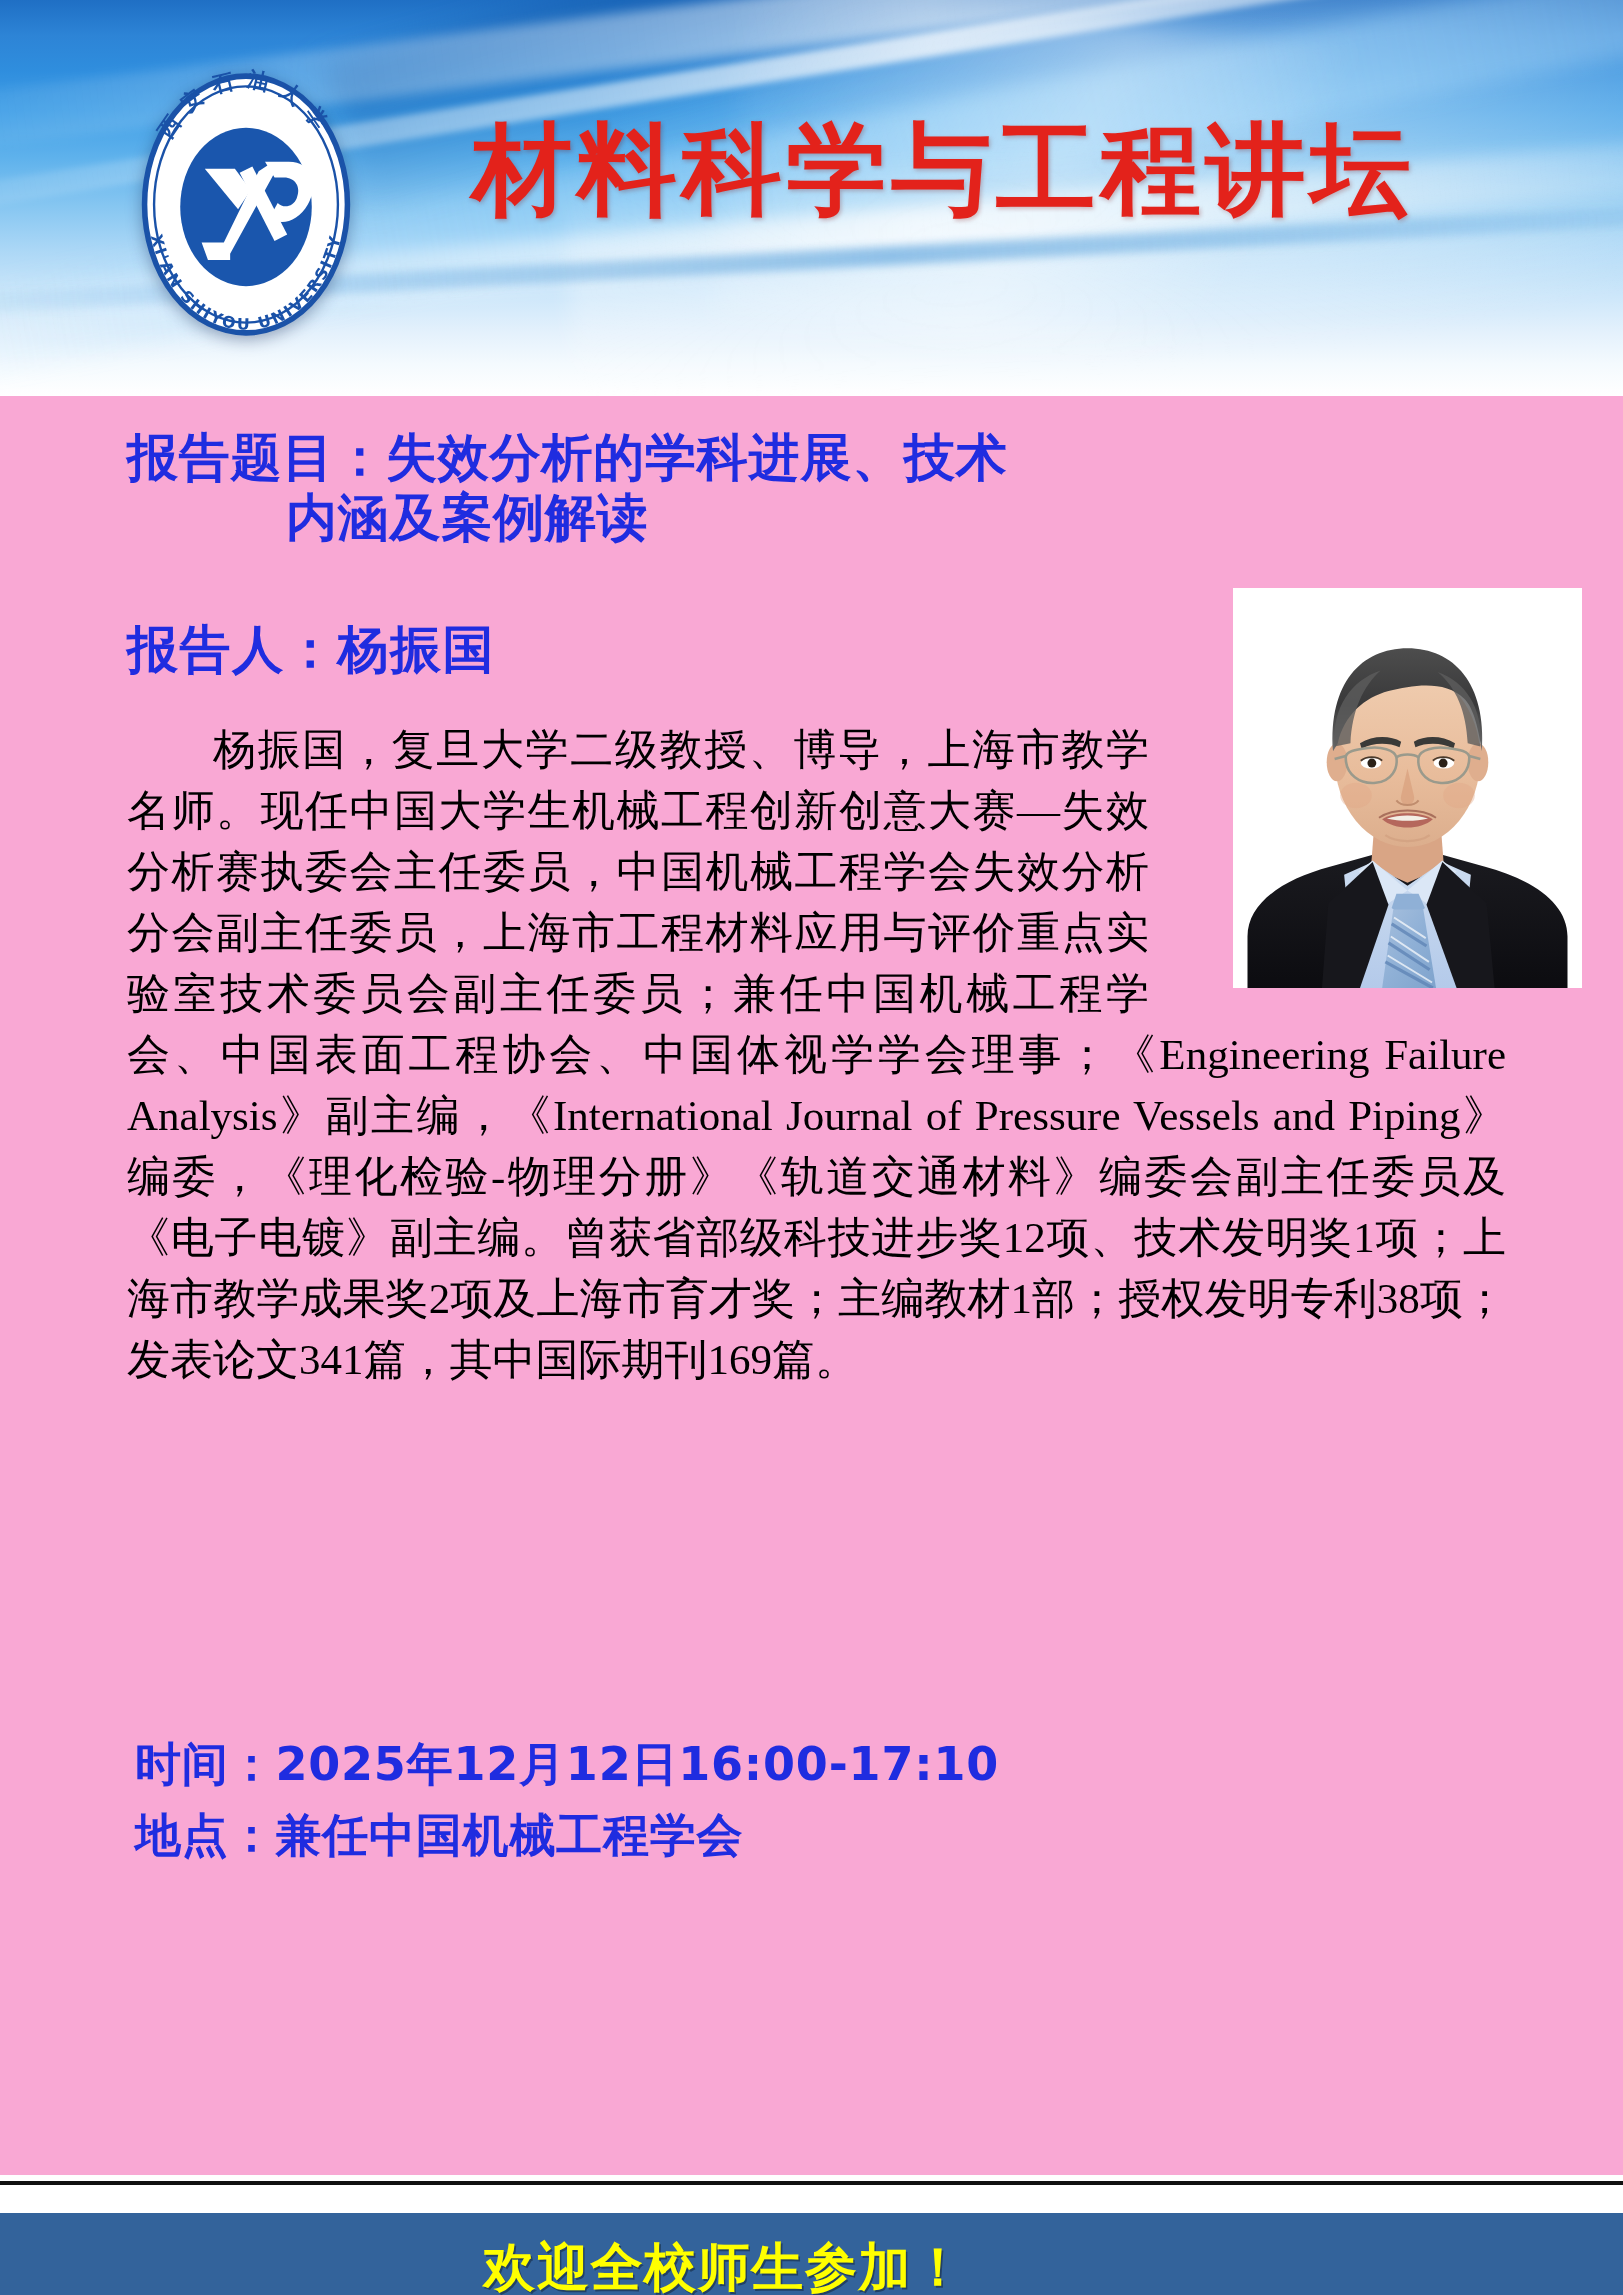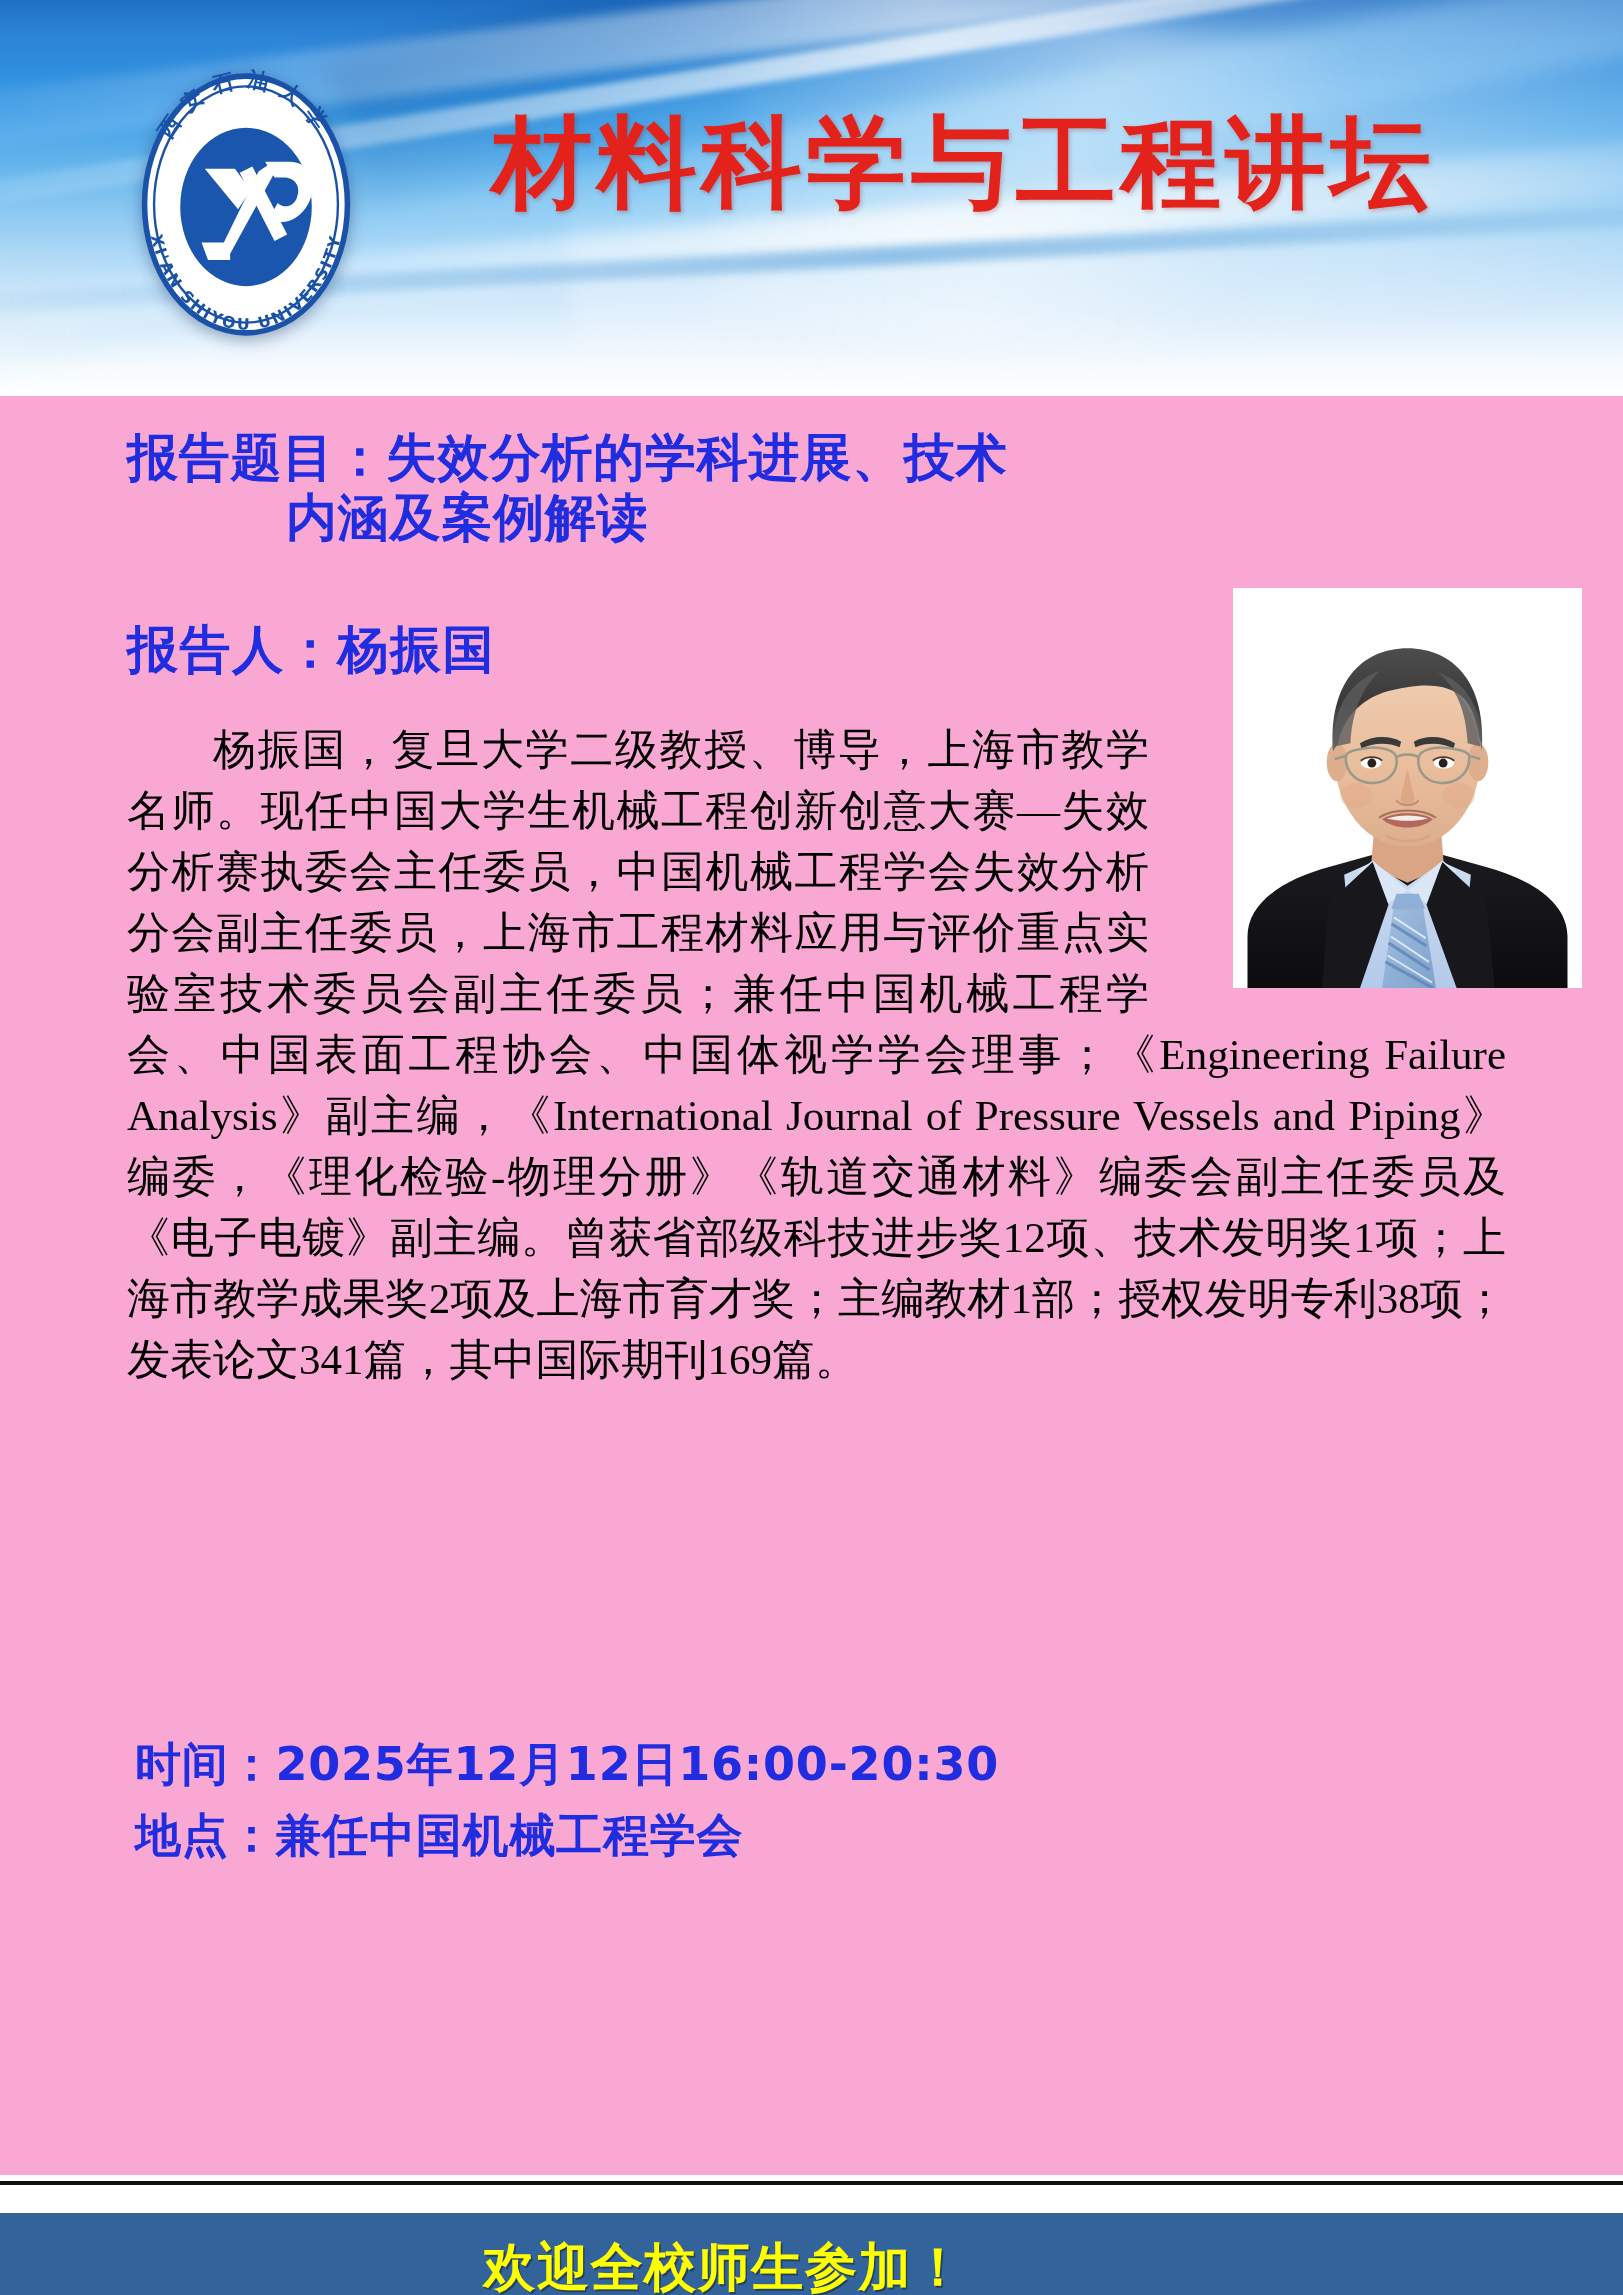--- a/index.html
+++ b/index.html
@@ -63,28 +63,27 @@
     position:absolute;left:119px;top:46px;width:254px;height:317px;
   }
   .logo svg{width:100%;height:100%;display:block;
     filter:drop-shadow(0 4.8px 8px rgba(0,20,70,0.35));}
 
   
   .hdr-title{
     position:absolute;left:472px;top:111px;width:1126px;height:119px;
     display:flex;align-items:center;justify-content:flex-start;
     color:#e3221b;
-    font-family:Liberation Mono, monospace;
+    font-family:Liberation Serif, serif;
     font-weight:700;
     font-size:100px;
     letter-spacing:4.8px;
     line-height:1;
     white-space:nowrap;
     text-shadow:1.6px 2.4px 4px rgba(120,0,0,0.25);
-    margin-left:20px;
   }
 
   
   .body-area{position:absolute;left:0;top:396px;width:1623px;height:1779px;background:#f9a8d4;}
   .talk-title{
     position:absolute;left:127px;top:32px;width:1300px;
     color:#1f2ce0;
     font-family:"DejaVu Sans","Liberation Sans",sans-serif;
     font-weight:700;
     font-size:51px;
@@ -327,21 +326,21 @@
         <ellipse cx="285" cy="262" rx="20" ry="16" fill="#e2a886" opacity="0.4"></ellipse>
       </svg>
     </div>
 
     <div class="bio">
       <div class="shape"></div>
       <p>杨振国，复旦大学二级教授、博导，上海市教学名师。现任中国大学生机械工程创新创意大赛—失效分析赛执委会主任委员，中国机械工程学会失效分析分会副主任委员，上海市工程材料应用与评价重点实验室技术委员会副主任委员；兼任中国机械工程学会、中国表面工程协会、中国体视学学会理事；《Engineering Failure Analysis》副主编，《International Journal of Pressure Vessels and Piping》编委，《理化检验-物理分册》《轨道交通材料》编委会副主任委员及《电子电镀》副主编。曾获省部级科技进步奖12项、技术发明奖1项；上海市教学成果奖2项及上海市育才奖；主编教材1部；授权发明专利38项；发表论文341篇，其中国际期刊169篇。</p>
     </div>
 
     <div class="meta">
-      <div class="row">时间：2025年12月12日16:00-20:30</div>
+      <div class="row">时间：2025年12月12日16:00-17:10</div>
       <div class="row">地点：兼任中国机械工程学会</div>
     </div>
 
 
   </div>
 
   <div class="bottom-rule"></div>
   <div class="bottom-banner">
     <div class="txt">欢迎全校师生参加！</div>
   </div>

